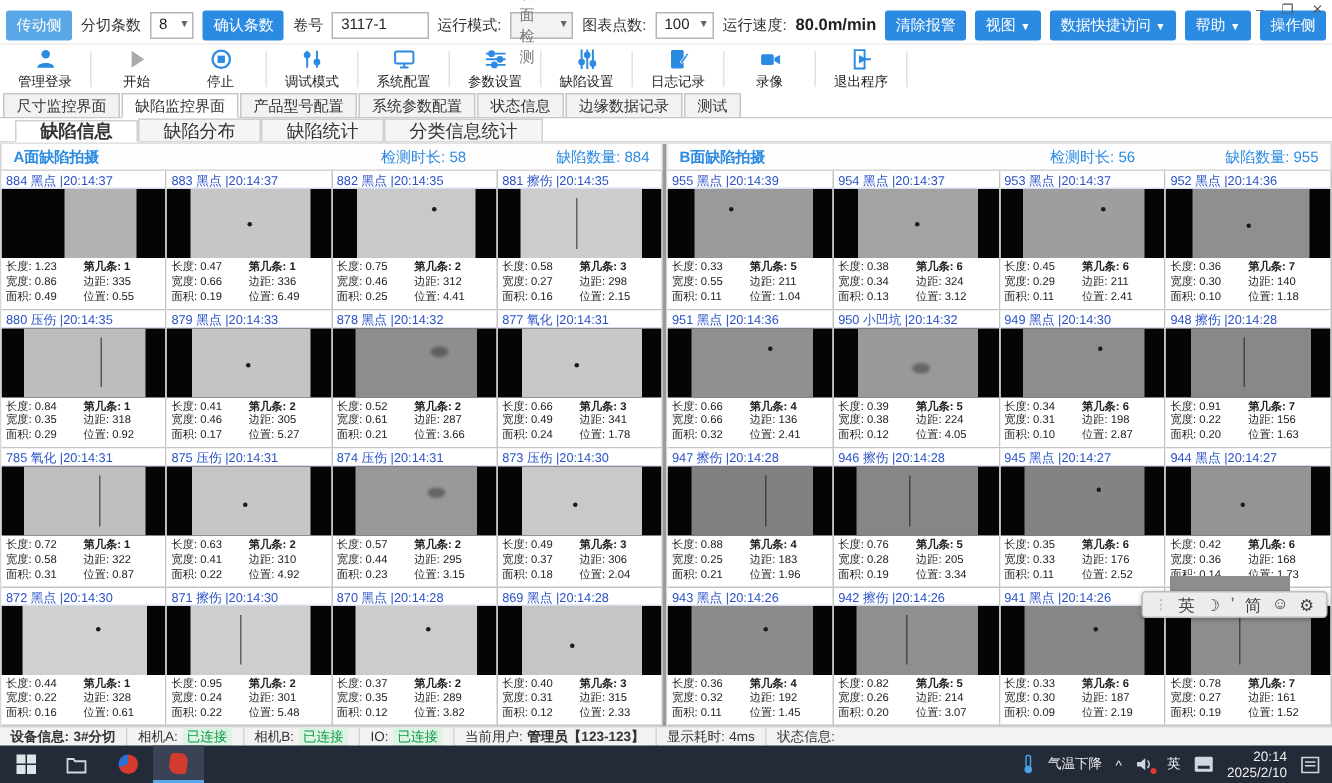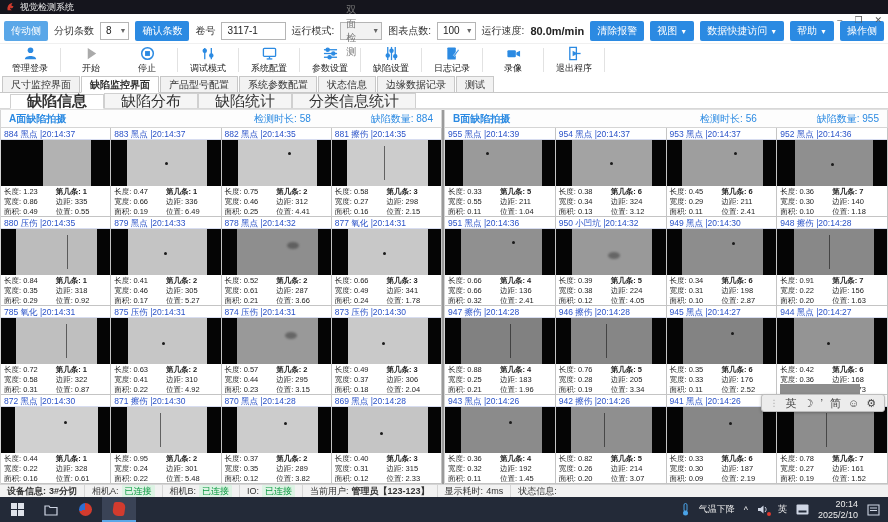--- a/index.html
+++ b/index.html
@@ -27,24 +27,24 @@
   
   .iconbar{height:32px;display:flex;align-items:center;padding:0 4px;gap:4px;flex:0 0 auto}
   .act{display:flex;flex-direction:column;align-items:center;justify-content:flex-start;min-width:52px;gap:1px;background:none;border:none}
   .act svg{width:15px;height:15px}
   .act .alab{font-size:9px;color:#222;white-space:nowrap}
   .sep{width:1px;height:24px;background:#e2e2e2}
 
   
   .tabs{height:17px;display:flex;align-items:flex-end;background:#fff;border-bottom:1px solid #c8c8c8;padding-left:2px;flex:0 0 auto}
   .tab{font-size:10px;padding:2px 8px;border:1px solid #c8c8c8;border-bottom:none;background:#f2f2f2;color:#333;margin-right:1px;height:16px;display:flex;align-items:center}
-  .tab.active{background:#fff;height:17px;margin-bottom:-1px;border-bottom:1px solid #fff;font-weight:bold}
+  .tab.active{background:#fff;height:17px;margin-bottom:-1px;border-bottom:1px solid #fff;font-weight:normal}
   
   .subtabs{height:16px;display:flex;align-items:flex-end;background:#fff;padding-left:10px;border-bottom:1px solid #d8d8d8;flex:0 0 auto}
-  .stab{font-size:15px;padding:1px 16px;border:1px solid #d0d0d0;border-bottom:none;background:#f5f5f5;color:#333;height:15px;display:flex;align-items:center}
+  .stab{font-size:12px;padding:1px 16px;border:1px solid #d0d0d0;border-bottom:none;background:#f5f5f5;color:#333;height:15px;display:flex;align-items:center}
   .stab.active{background:#fff;font-weight:bold;margin-bottom:-1px;border-bottom:1px solid #fff}
 
   
   .panels{flex:1;display:flex;min-height:0;border-top:1px solid #e0e0e0}
   .panel{width:444px;display:flex;flex-direction:column;min-height:0}
   .panel:first-child{border-right:2px solid #9a9a9a}
   .panel-h{height:18px;flex:0 0 auto;display:flex;align-items:center;color:#2b8ae2;font-size:10px;border:1px solid #d5d5d5;border-top:none;background:#fdfdfd;padding:0 8px}
   .panel-h .pt{font-weight:bold;flex:1}
   .panel-h .pd{margin-right:60px}
   .cells{flex:1;display:grid;grid-template-columns:repeat(4,1fr);grid-auto-rows:1fr;min-height:0;border-left:1px solid #d5d5d5}
@@ -80,26 +80,20 @@
   .clock{display:flex;flex-direction:column;align-items:flex-end;line-height:1.15;font-size:9px}
   .redapp{width:13px;height:13px;border-radius:50%;background:conic-gradient(#d23b2e 0 70%,#2b6fd4 70% 100%)}
   .redapp2{width:12px;height:14px;background:#d23b2e;border-radius:2px 6px 2px 6px;transform:skewX(-8deg)}
   .spk-dot{width:4px;height:4px;background:#e03a2f;border-radius:50%;position:absolute;right:-2px;bottom:-1px}
 </style>
 </head>
 <body>
 
 <div class="app">
 
-  <div class="titlebar">
-    <svg class="logo" viewBox="0 0 12 12">
-        <path d="M2 10 C1 6 3 2 8 1 C6 4 6 5 9 5 C8 8 6 8 5 7 C5 9 6 9 7 10 Z" fill="#d23b2e"></path>
-      </svg>
-    <span>视觉检测系统</span>
-  </div>
 
   <div class="toolbar1">
     <div class="winctl">
       <span>–</span>
       <span>❐</span>
       <span>✕</span>
     </div>
     <button class="btn-blue btn-side">传动侧</button>
     <span class="lbl">分切条数</span>
     <div class="combo" style="width:42px">

